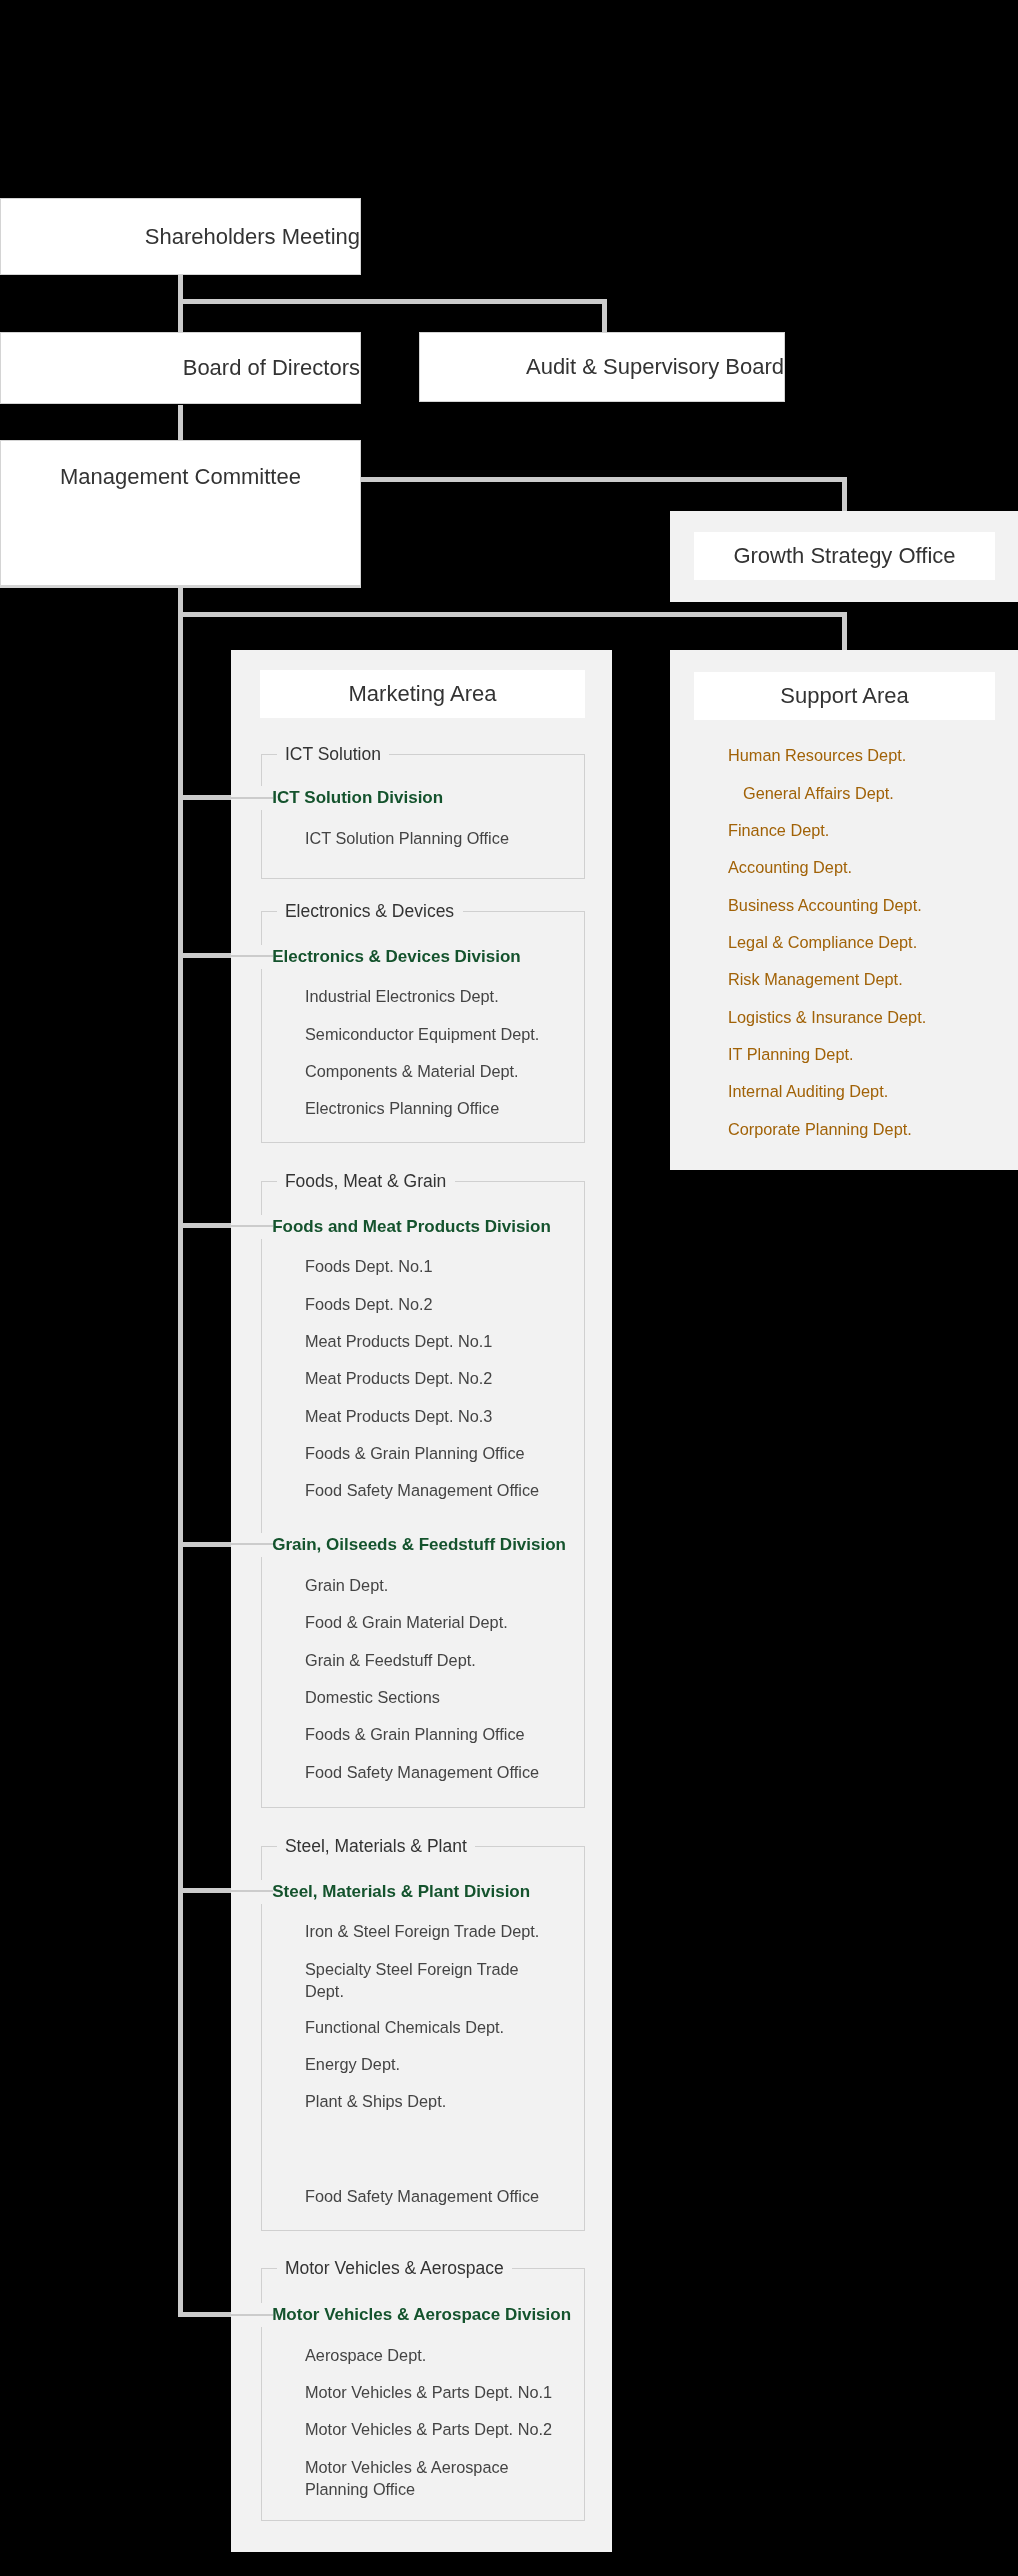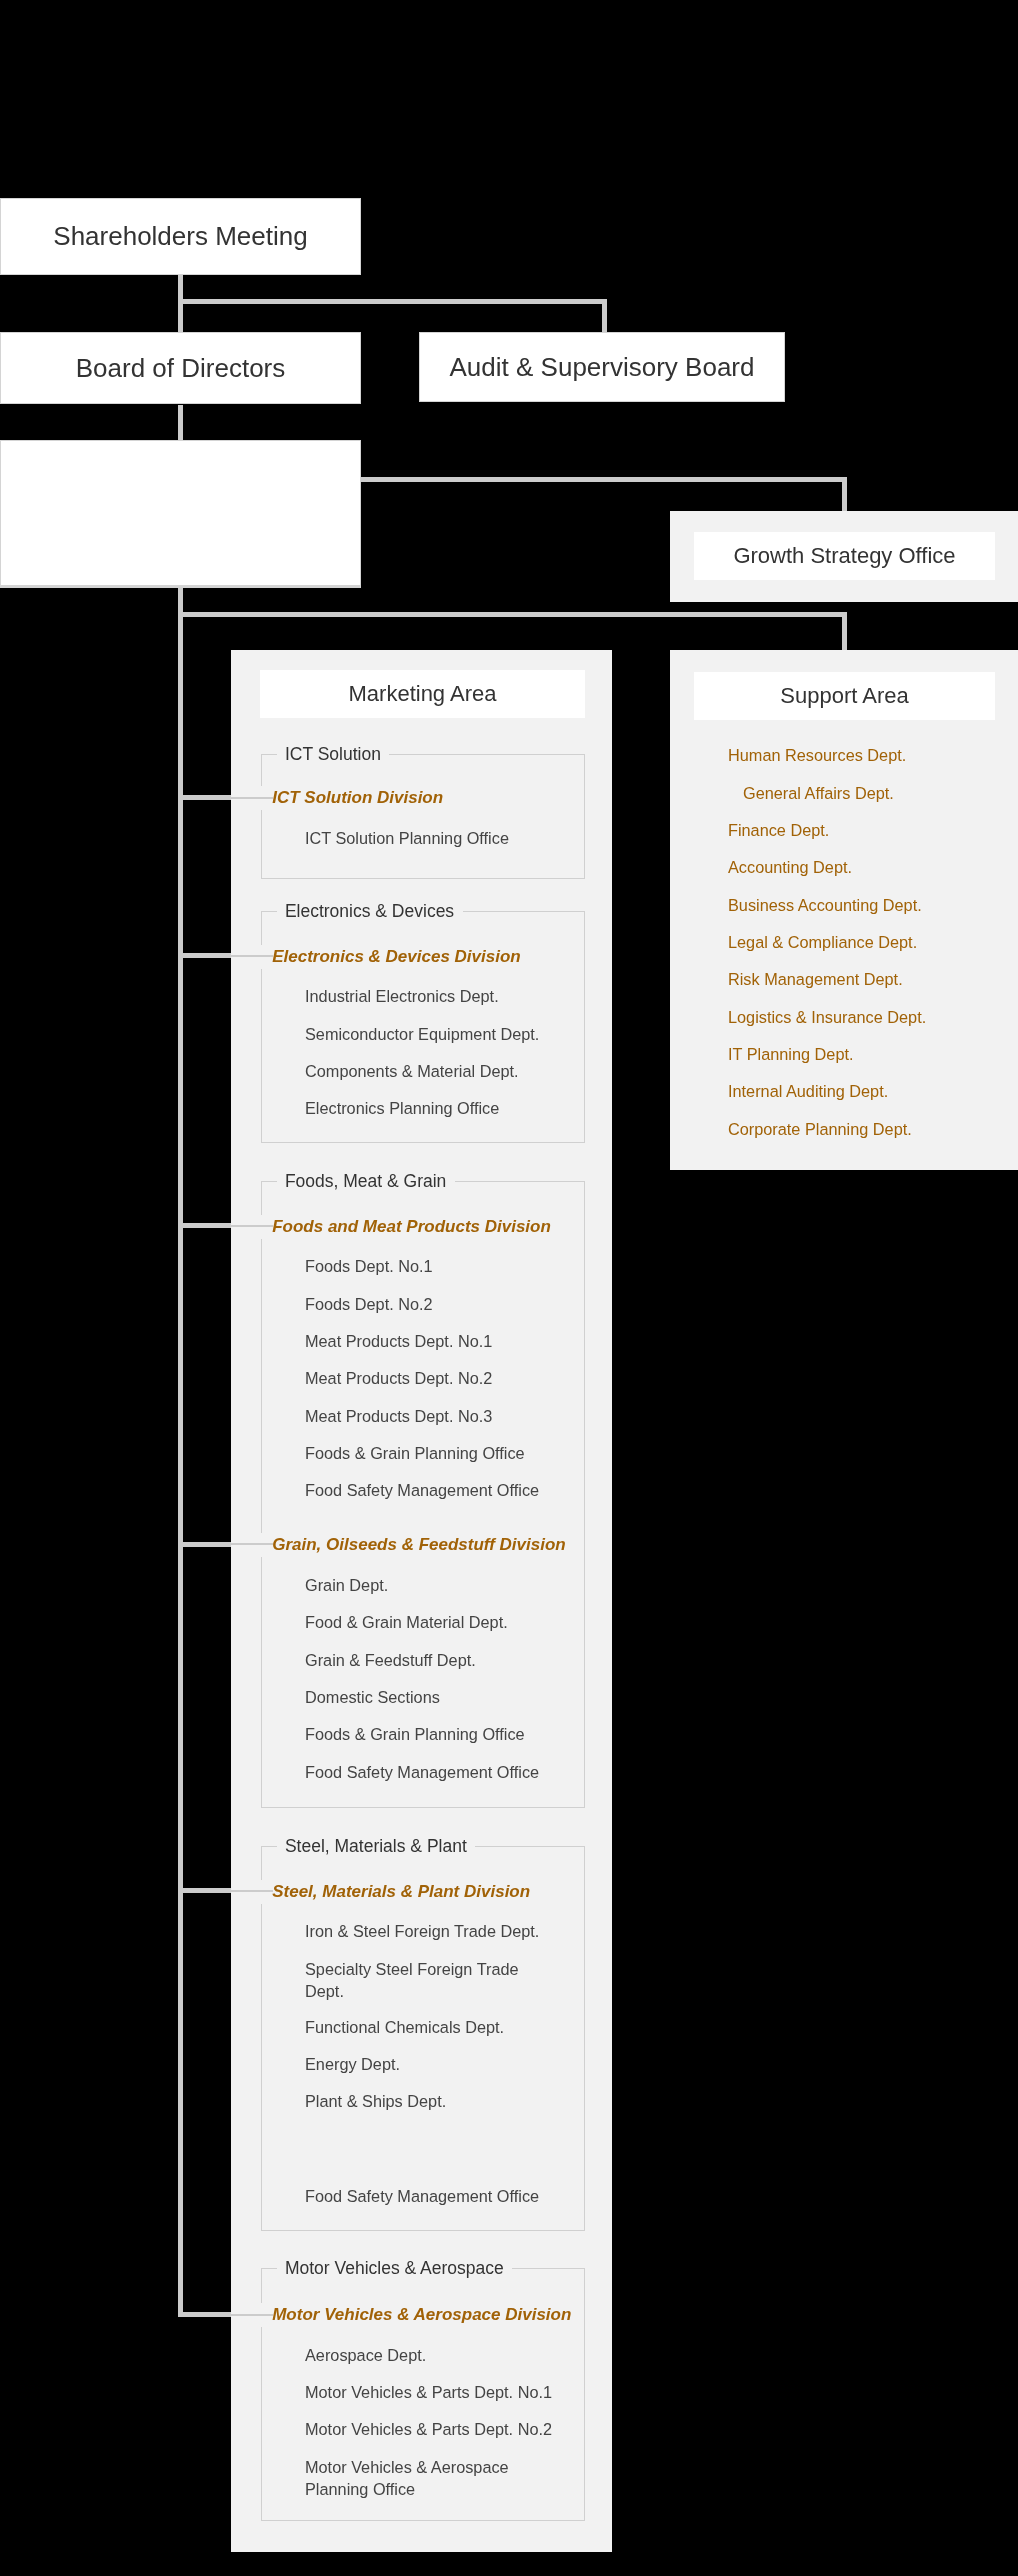--- a/index.html
+++ b/index.html
@@ -1,31 +1,31 @@
 <!DOCTYPE html>
 <html style="font-size:9.6px"><head>
 <meta charset="utf-8">
 <style>
   html, body { margin:0; padding:0; background:#000; }
   body { width:1019px; height:2576px; position:relative; overflow:hidden;
          font-family:"Liberation Sans", "DejaVu Sans", sans-serif; color:#333; }
   .line { position:absolute; background:#cccccc; }
   .box { position:absolute; background:#fff; border:1.8px solid #d4d4d4; box-sizing:border-box;
-         display:flex; align-items:center; justify-content:center; font-size:26px; color:#333; }
+         display:flex; align-items:center; justify-content:flex-end; font-size:22px; color:#333; }
   .box.mgmt-pres { display:block; padding:0; }
   .box .half { height:50%; display:flex; align-items:center; justify-content:center; box-sizing:border-box; }
   .box .half.top { border-bottom:1.8px solid #d4d4d4; }
   .panel { position:absolute; background:#f2f2f2; box-sizing:border-box; }
   .panel-title { position:absolute; background:#fff; display:flex; align-items:center; justify-content:center;
                  font-size:22px; color:#333; }
   .group { position:absolute; border:1.8px solid #d0d0d0; box-sizing:border-box; left:261px; width:324px; }
   .group-title { position:absolute; top:-13.2px; left:14.5px; padding:0 8.4px 0 8.4px; background:#f2f2f2;
                  font-size:17.5px; color:#333; line-height:24px; white-space:nowrap; }
-  .division { position:absolute; left:12px; padding-left:12px; background:#f2f2f2; font-size:17px; color:#a16207;
-              font-weight:bold; line-height:24px; white-space:nowrap;font-style:italic; }
+  .division { position:absolute; left:12px; padding-left:12px; background:#f2f2f2; font-size:17px; color:#14532d;
+              font-weight:bold; line-height:24px; white-space:nowrap; }
   .dept { position:absolute; left:43px; width:265px; font-size:16.3px; color:#444; line-height:22px; }
   .support-item { position:absolute; left:728px; font-size:16.3px; color:#a16207; white-space:nowrap; line-height:22px; }
   .tick { position:absolute; background:#cccccc; height:1.8px; }
 </style>
 </head>
 <body>
 
 <div class="line" style="left:178px;top:275px;width:4.8px;height:58px;"></div>
 <div class="line" style="left:178px;top:299px;width:429px;height:4.8px;"></div>
 <div class="line" style="left:602px;top:299px;width:4.8px;height:34px;"></div>
@@ -46,20 +46,23 @@
 <div class="box" style="left:0;top:198px;width:361px;height:77px;">
   <span>Shareholders Meeting</span>
 </div>
 <div class="box" style="left:0;top:332px;width:361px;height:72px;">
   <span>Board of Directors</span>
 </div>
 <div class="box" style="left:419px;top:332px;width:366px;height:70px;">
   <span>Audit &amp; Supervisory Board</span>
 </div>
 <div class="box mgmt-pres" style="left:0;top:440px;width:361px;height:148px;border-bottom-width:3.6px;">
+  <div class="half">
+    <span>Management Committee</span>
+  </div>
 </div>
 
 <div class="panel" style="left:670px;top:511px;width:349px;height:91px;"></div>
 <div class="panel-title" style="left:694px;top:532px;width:301px;height:48px;">
   <span>Growth Strategy Office</span>
 </div>
 
 <div class="panel" style="left:231px;top:650px;width:381px;height:1902px;"></div>
 <div class="panel-title" style="left:260px;top:670px;width:325px;height:48px;">
   <span>Marketing Area</span>

